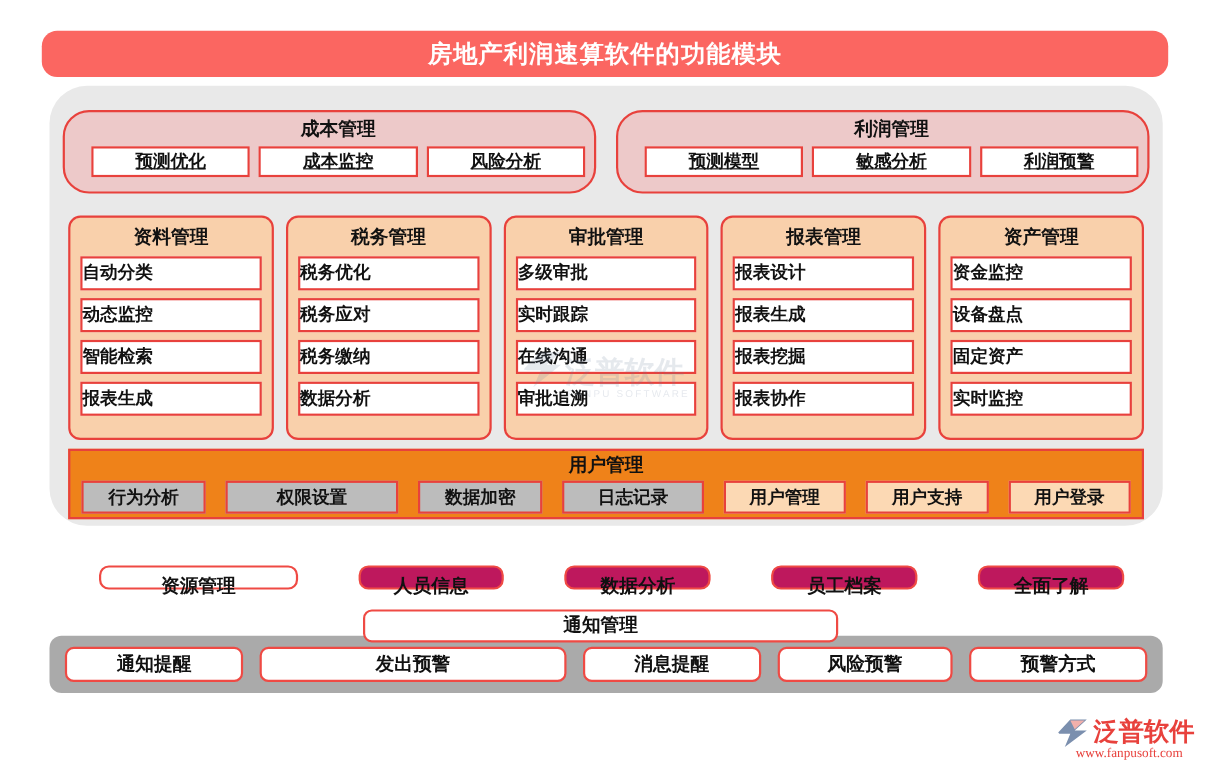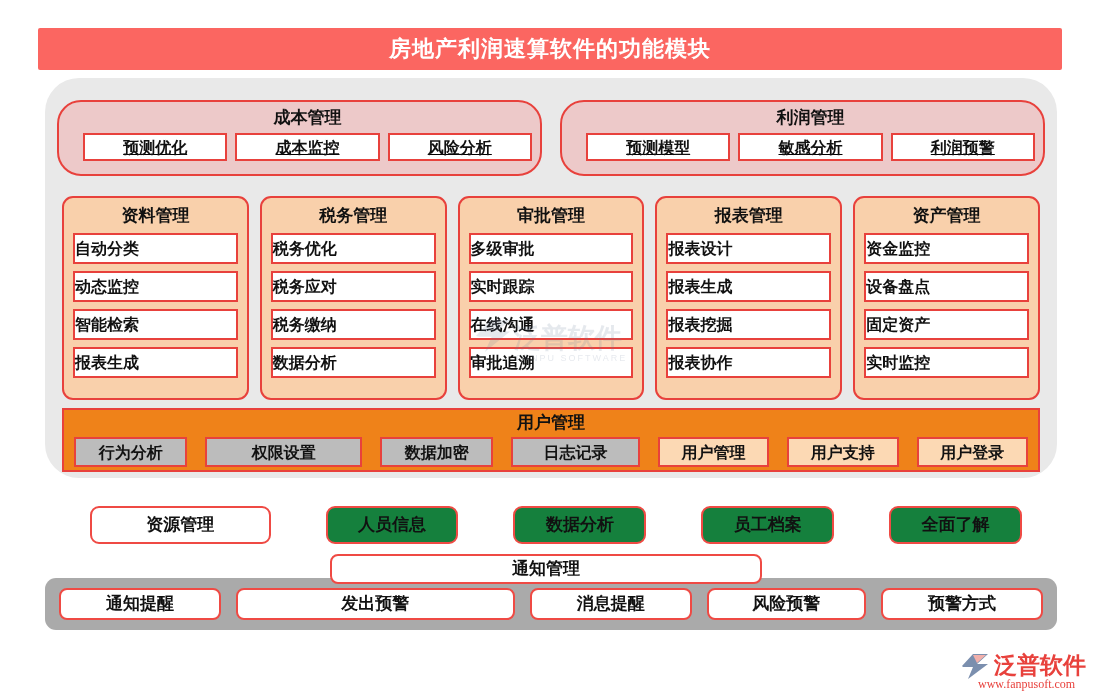--- a/index.html
+++ b/index.html
@@ -16,21 +16,21 @@
   }
 
   
   .title-banner {
     position: absolute;
     left: 38px;
     top: 28px;
     width: 1024px;
     height: 42px;
     background: #fb6661;
-    border-radius: 2px;
+    border-radius: 14px;
     display: flex;
     align-items: center;
     justify-content: center;
   }
   .title-banner .title-text {
     color: #ffffff;
     font-size: 22px;
     font-weight: bold;
     letter-spacing: 1px;
   }
@@ -183,26 +183,26 @@
     align-items: center;
     gap: 23px;
   }
   .pill {
     border: 2px solid #ef4a44;
     border-radius: 9px;
     text-align: center;
     font-size: 17px;
     font-weight: bold;
     color: #111;
-    height: 38px;
+    height: 22px;
     line-height: 34px;
     box-sizing: border-box;
   }
   .pill.white { background: #ffffff; }
-  .pill.teal { background: #15803d; margin-left: 32px; }
+  .pill.teal { background: #be185d; margin-left: 32px; }
 
   
   .notify-bar {
     position: absolute;
     left: 45px;
     top: 578px;
     width: 1012px;
     height: 52px;
     background: #aaaaaa;
     border-radius: 11px;

